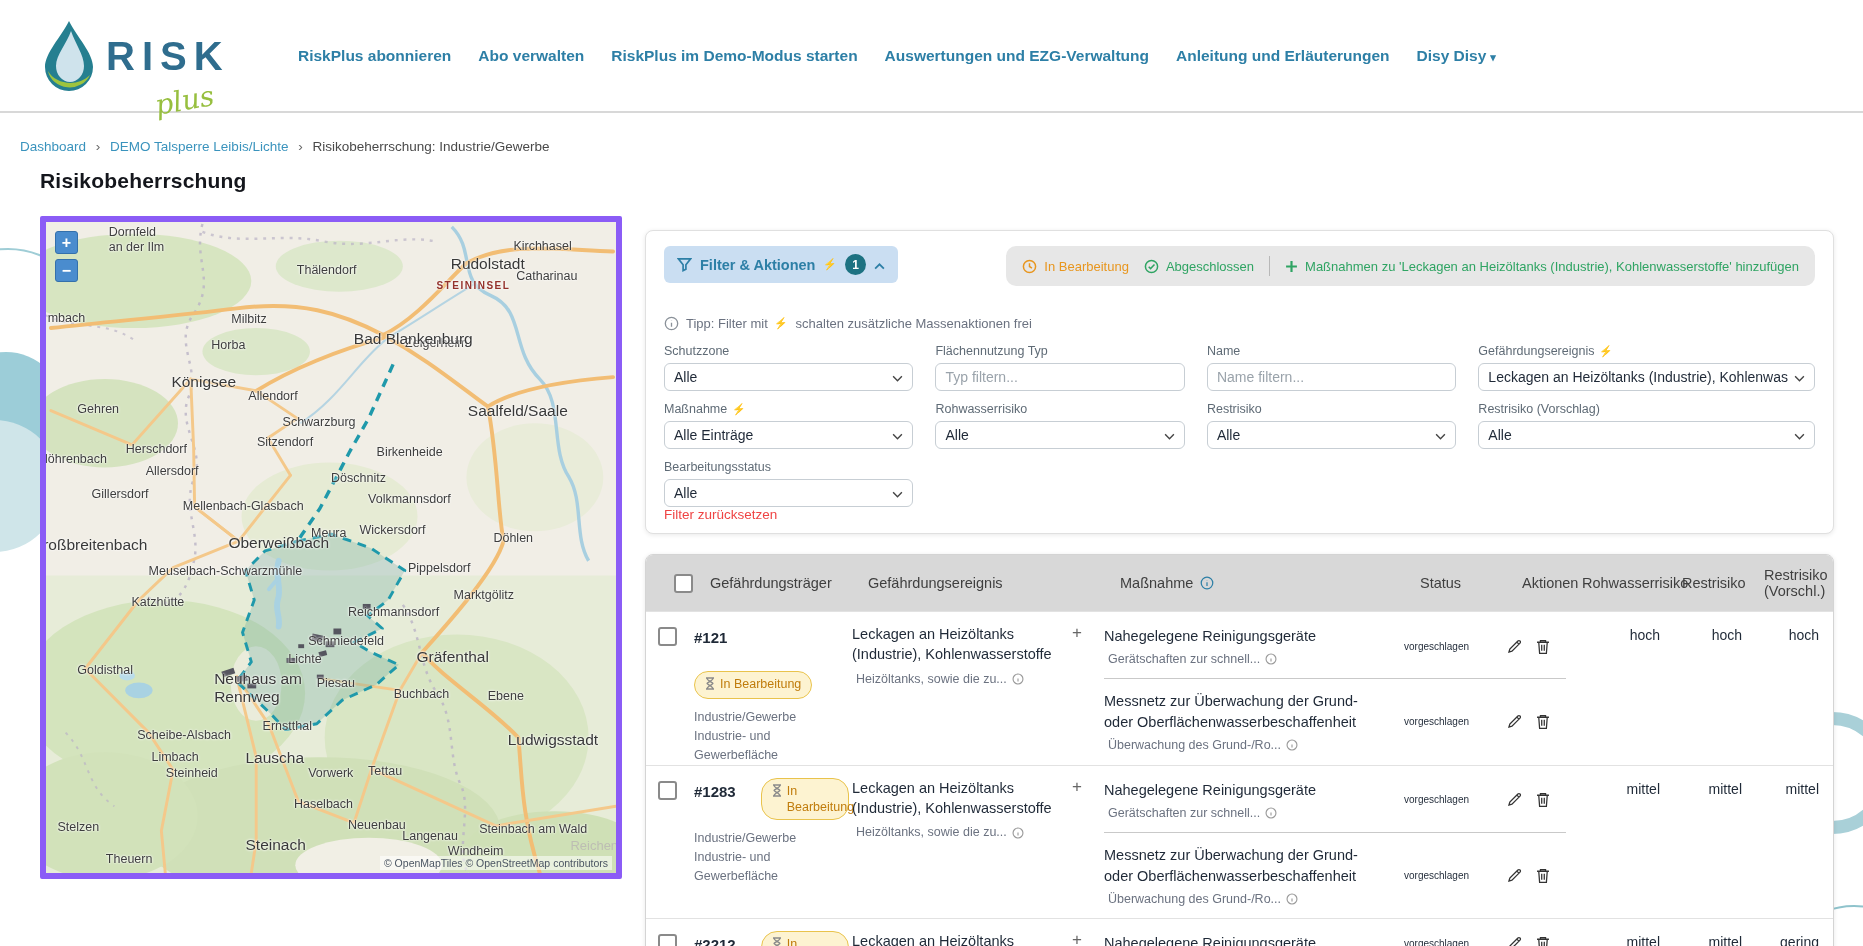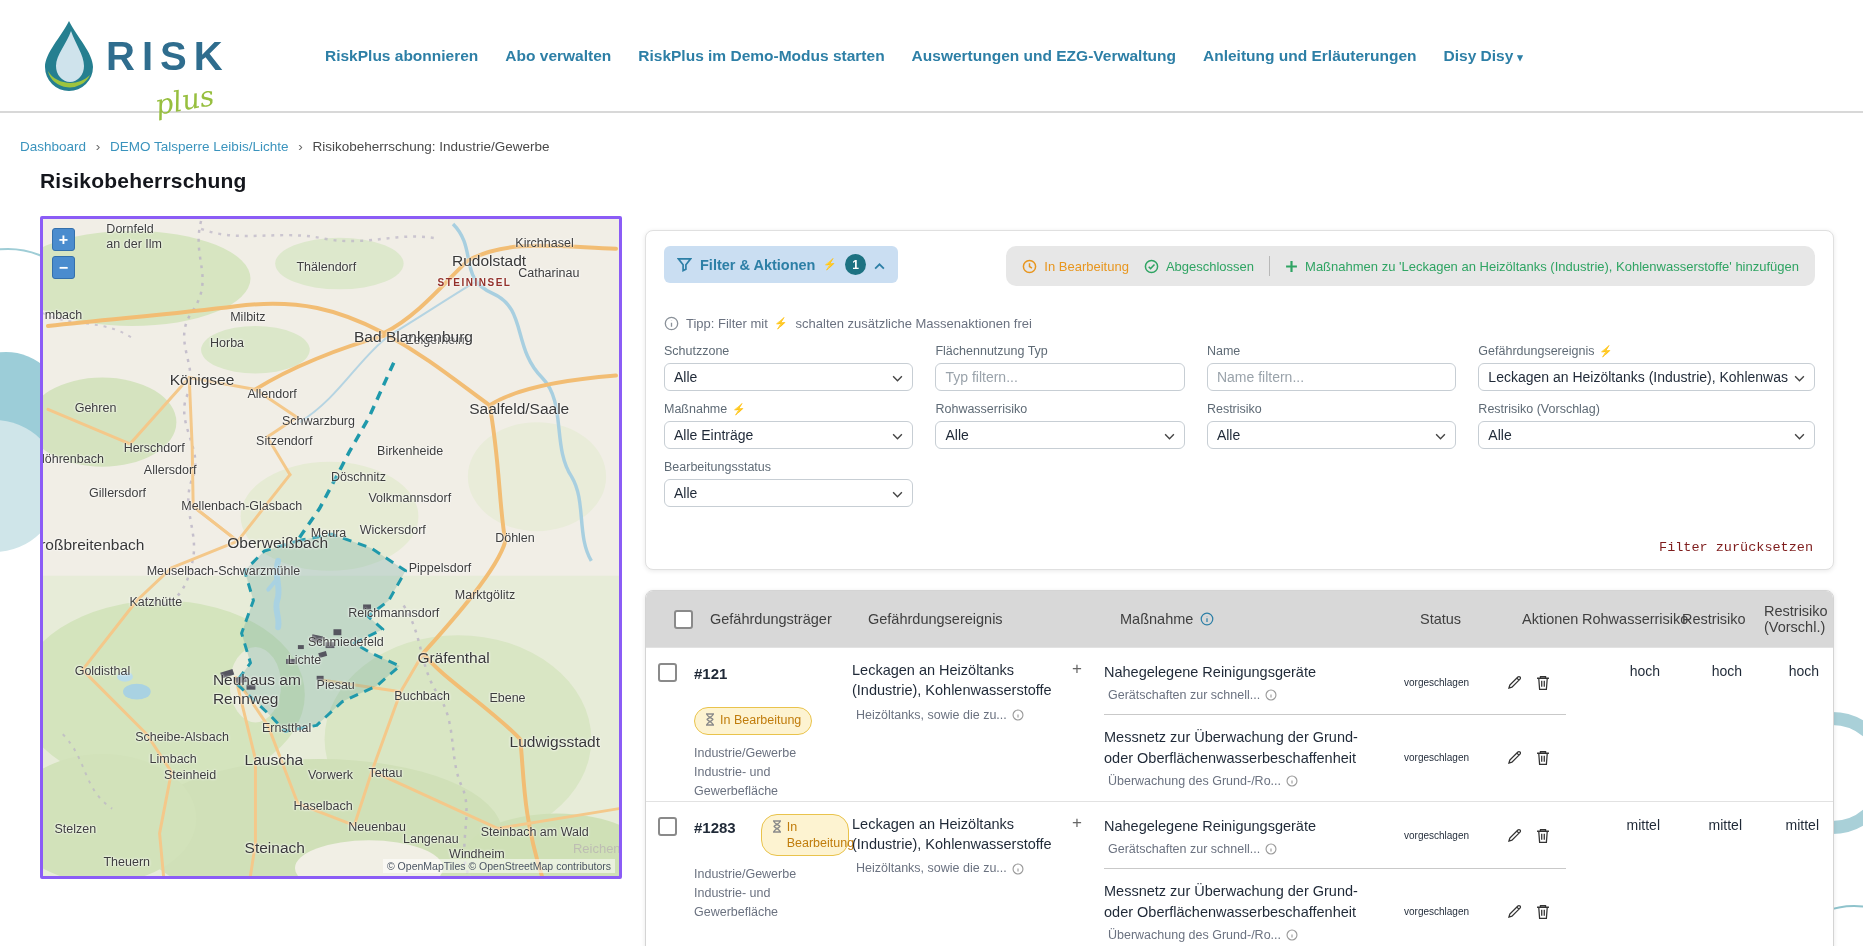--- a/index.html
+++ b/index.html
@@ -9,62 +9,62 @@
   
   .decor { position:absolute; border-radius:50%; z-index:0; }
   .decor-ring-left   { left:-78px; top:248px; width:172px; height:172px; border:2px solid #9fcdd6; }
   .decor-blob-left-1 { left:-52px; top:352px; width:116px; height:116px; background:#9ccdd8; }
   .decor-blob-left-2 { left:-72px; top:420px; width:132px; height:132px; background:#cfe5e9; }
   .decor-ring-right  { right:-30px; top:712px; width:122px; height:122px; border:13px solid #a9d0d8; }
   .decor-ring-corner { right:-72px; top:905px; width:162px; height:162px; border:2px solid #8fc3cc; }
 
   
   header { position:relative; z-index:2; height:113px; background:#fff;
-    border-bottom:2px solid #d8d8d8; display:flex; align-items:center; padding-left:40px;gap:27px; }
+    border-bottom:2px solid #d8d8d8; display:flex; align-items:center; padding-left:40px; }
   .logo { display:flex; align-items:center; gap:8px; position:relative; width:200px; }
   .logo-text { font-size:40px; font-weight:bold; letter-spacing:7px; color:#2f6d8e; line-height:1; }
   .logo-plus { position:absolute; right:26px; bottom:-24px; font-family:"DejaVu Serif", serif;
     font-style:italic; font-size:28px; color:#97bf3f; transform:rotate(-10deg); }
   nav { display:flex; gap:27px; margin-left:58px; align-items:center; }
   .nav-item { color:#2d7fa6; font-weight:bold; font-size:15.5px; text-decoration:none; cursor:pointer; white-space:nowrap; }
   .nav-caret { font-size:11px; margin-left:4px; }
 
   
   .breadcrumb { position:relative; z-index:1; margin:26px 0 0 20px; font-size:13.5px; }
   .breadcrumb .link { color:#3a93bd; cursor:pointer; }
   .breadcrumb .sep { color:#666; padding:0 6px; }
   .breadcrumb .current { color:#4a4a4a; }
   h1.page-title { position:relative; z-index:1; margin:15px 0 0 40px; font-size:21px; color:#14161c; letter-spacing:.2px; }
 
   
   .main { position:relative; z-index:1; display:flex; gap:23px; padding:0 29px 0 40px; margin-top:23px; }
 
   
-  .map-card { flex:none; width:582px; height:663px; border:3px solid #8b5cf6; border-radius:2px;
+  .map-card { flex:none; width:582px; height:663px; border:6px solid #8b5cf6; border-radius:2px;
     position:relative; overflow:hidden; background:#f1eee6; }
   .map-card svg.basemap { position:absolute; inset:0; width:100%; height:100%; }
   .map-labels { position:absolute; inset:0; overflow:hidden; }
   .ml { position:absolute; font-size:12.5px; color:#3d3d3d; white-space:pre-line; line-height:1.2;
     text-shadow:0 0 2px #fff,0 0 3px #fff; }
   .ml.lg { font-size:15.5px; color:#383838; }
   .ml.caps { font-size:10px; font-weight:bold; color:#93312b; letter-spacing:1.5px; }
   .ml.faint { color:#bdbdb3; font-size:13px; text-shadow:none; }
   .map-zoom { position:absolute; top:9px; left:9px; display:flex; flex-direction:column; gap:5px; }
   .zoom-btn { width:23px; height:23px; background:#4a8cce; border:1px solid #3470ab; border-radius:3px;
     color:#fff; font-size:16px; font-weight:bold; display:flex; align-items:center; justify-content:center;
     cursor:pointer; line-height:1; }
   .map-attr { position:absolute; right:4px; bottom:3px; font-size:10.5px; color:#4b5563;
     background:rgba(255,255,255,.55); padding:1px 4px; }
 
   
   .right-col { flex:1; display:flex; flex-direction:column; padding-top:14px; min-width:0; }
   .card { background:#fff; border:1px solid #e0e0e0; border-radius:8px; box-shadow:0 1px 5px rgba(0,0,0,.09); }
 
   
-  .filter-card { height:340px; padding:15px 18px 14px; display:flex; flex-direction:column; }
+  .filter-card { height:304px; padding:15px 18px 14px; display:flex; flex-direction:column; }
   .filter-head { display:flex; align-items:flex-start; }
   .filter-toggle { display:flex; align-items:center; gap:8px; background:#cadef2; border:none;
     border-radius:6px; padding:8px 13px; color:#2d7fa6; font-weight:bold; font-size:14.5px; cursor:pointer; }
   .bolt { color:#f08c1e; font-size:11px; }
   .toggle-badge { width:21px; height:21px; border-radius:50%; background:#1d7282; color:#fff;
     font-size:12px; font-weight:bold; display:flex; align-items:center; justify-content:center; }
   .actions-pill { margin-left:auto; background:#e7e7e7; border-radius:10px; padding:10px 16px;
     display:flex; align-items:center; gap:15px; font-size:13px; }
   .pill-btn { display:flex; align-items:center; gap:7px; background:none; border:none; font-size:13px;
     font-family:inherit; cursor:pointer; white-space:nowrap; }
@@ -74,21 +74,21 @@
   .tip-row { margin-top:30px; display:flex; align-items:center; gap:7px; color:#6b7280; font-size:13px; }
   .filter-grid { margin-top:13px; display:grid; grid-template-columns:repeat(4,1fr); column-gap:22px; row-gap:11px; }
   .f-label { font-size:12.5px; color:#5f6b76; margin-bottom:5px; display:flex; align-items:center; gap:5px; }
   .f-control { height:28px; border:1px solid #c7ced4; border-radius:6px; background:#fff; padding:0 9px;
     font-size:14px; color:#1f2937; display:flex; align-items:center; width:100%; }
   .f-select { justify-content:space-between; cursor:pointer; }
   .f-select .val { white-space:nowrap; overflow:hidden; }
   .sel-arrow { flex:none; margin-left:6px; color:#444; }
   input.f-control { font-family:inherit; }
   input.f-control::placeholder { color:#9aa3ab; }
-  .reset-link { margin-top:auto; text-align:right; color:#7f1d1d; font-size:13.5px; cursor:pointer; padding-right:2px;font-family:Liberation Mono, monospace; }
+  .reset-link { margin-top:auto; text-align:left; color:#ef4444; font-size:13.5px; cursor:pointer; padding-right:2px; }
 
   
   .table-card { margin-top:20px; border-radius:8px 8px 0 0; overflow:hidden; flex:1; border:1px solid #d4d4d4; }
   .t-head { display:grid; grid-template-columns:48px 158px 252px 300px 102px 60px 100px 82px 85px;
     background:#d8d8d8; min-height:56px; align-items:center; font-size:14.5px; color:#3f3f3f; }
   .t-head > div { padding-right:6px;margin-left:16px; }
   .th-right { text-align:right; }
   .th-right.last { padding-right:14px; }
   .checkbox { width:19px; height:19px; border:2px solid #8a8a8a; border-radius:3px; background:#fff;
     margin-left:12px; cursor:pointer; }

